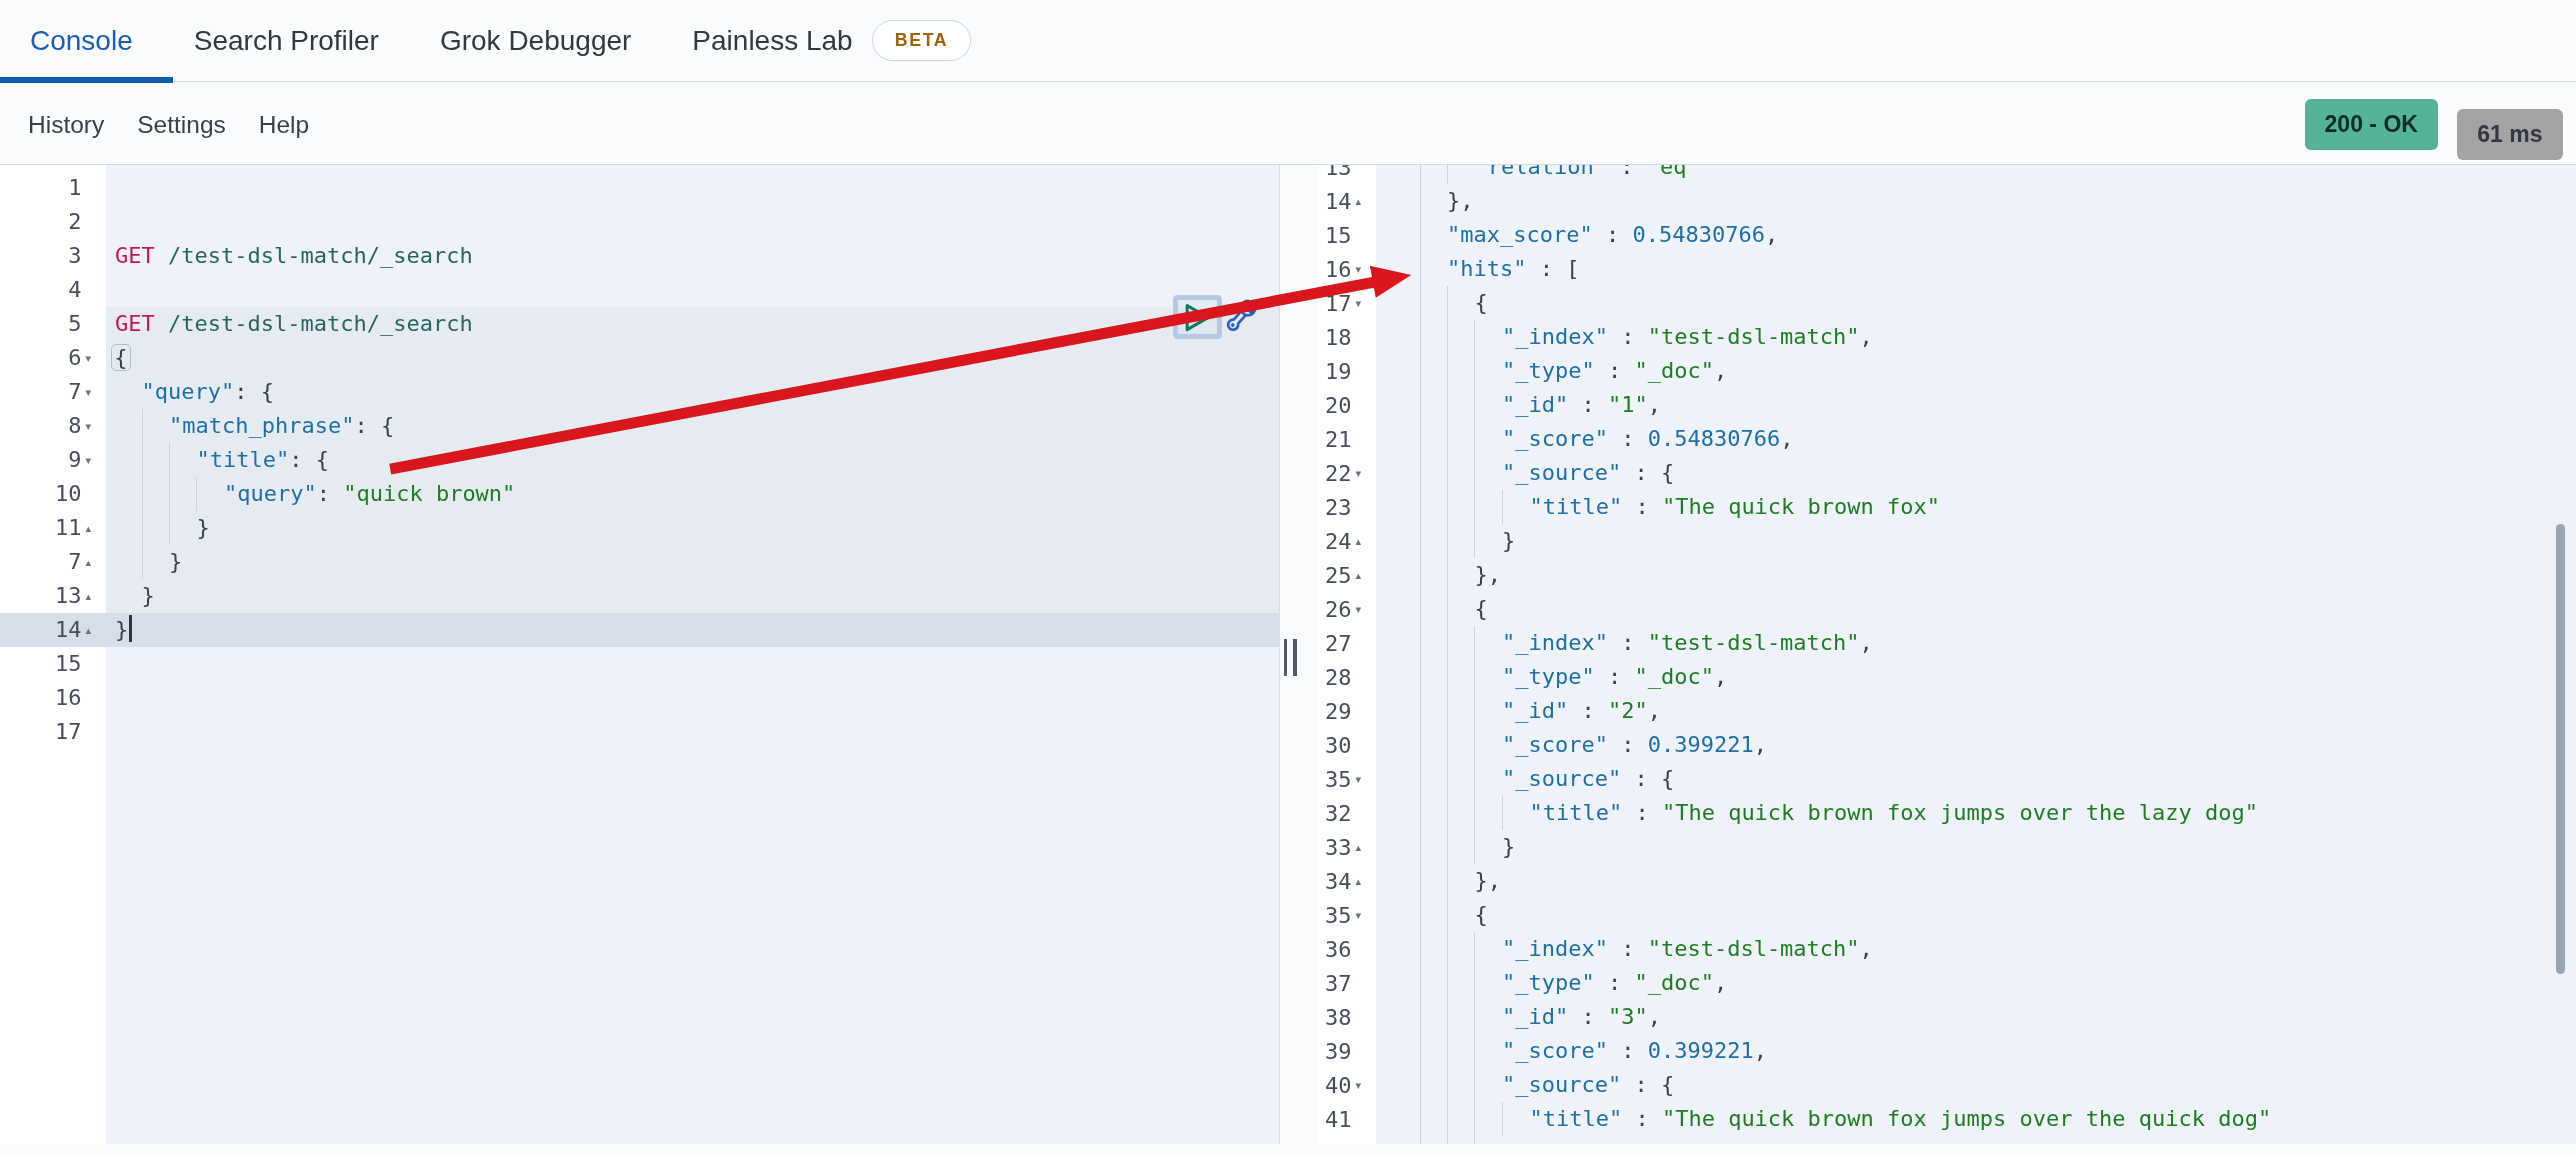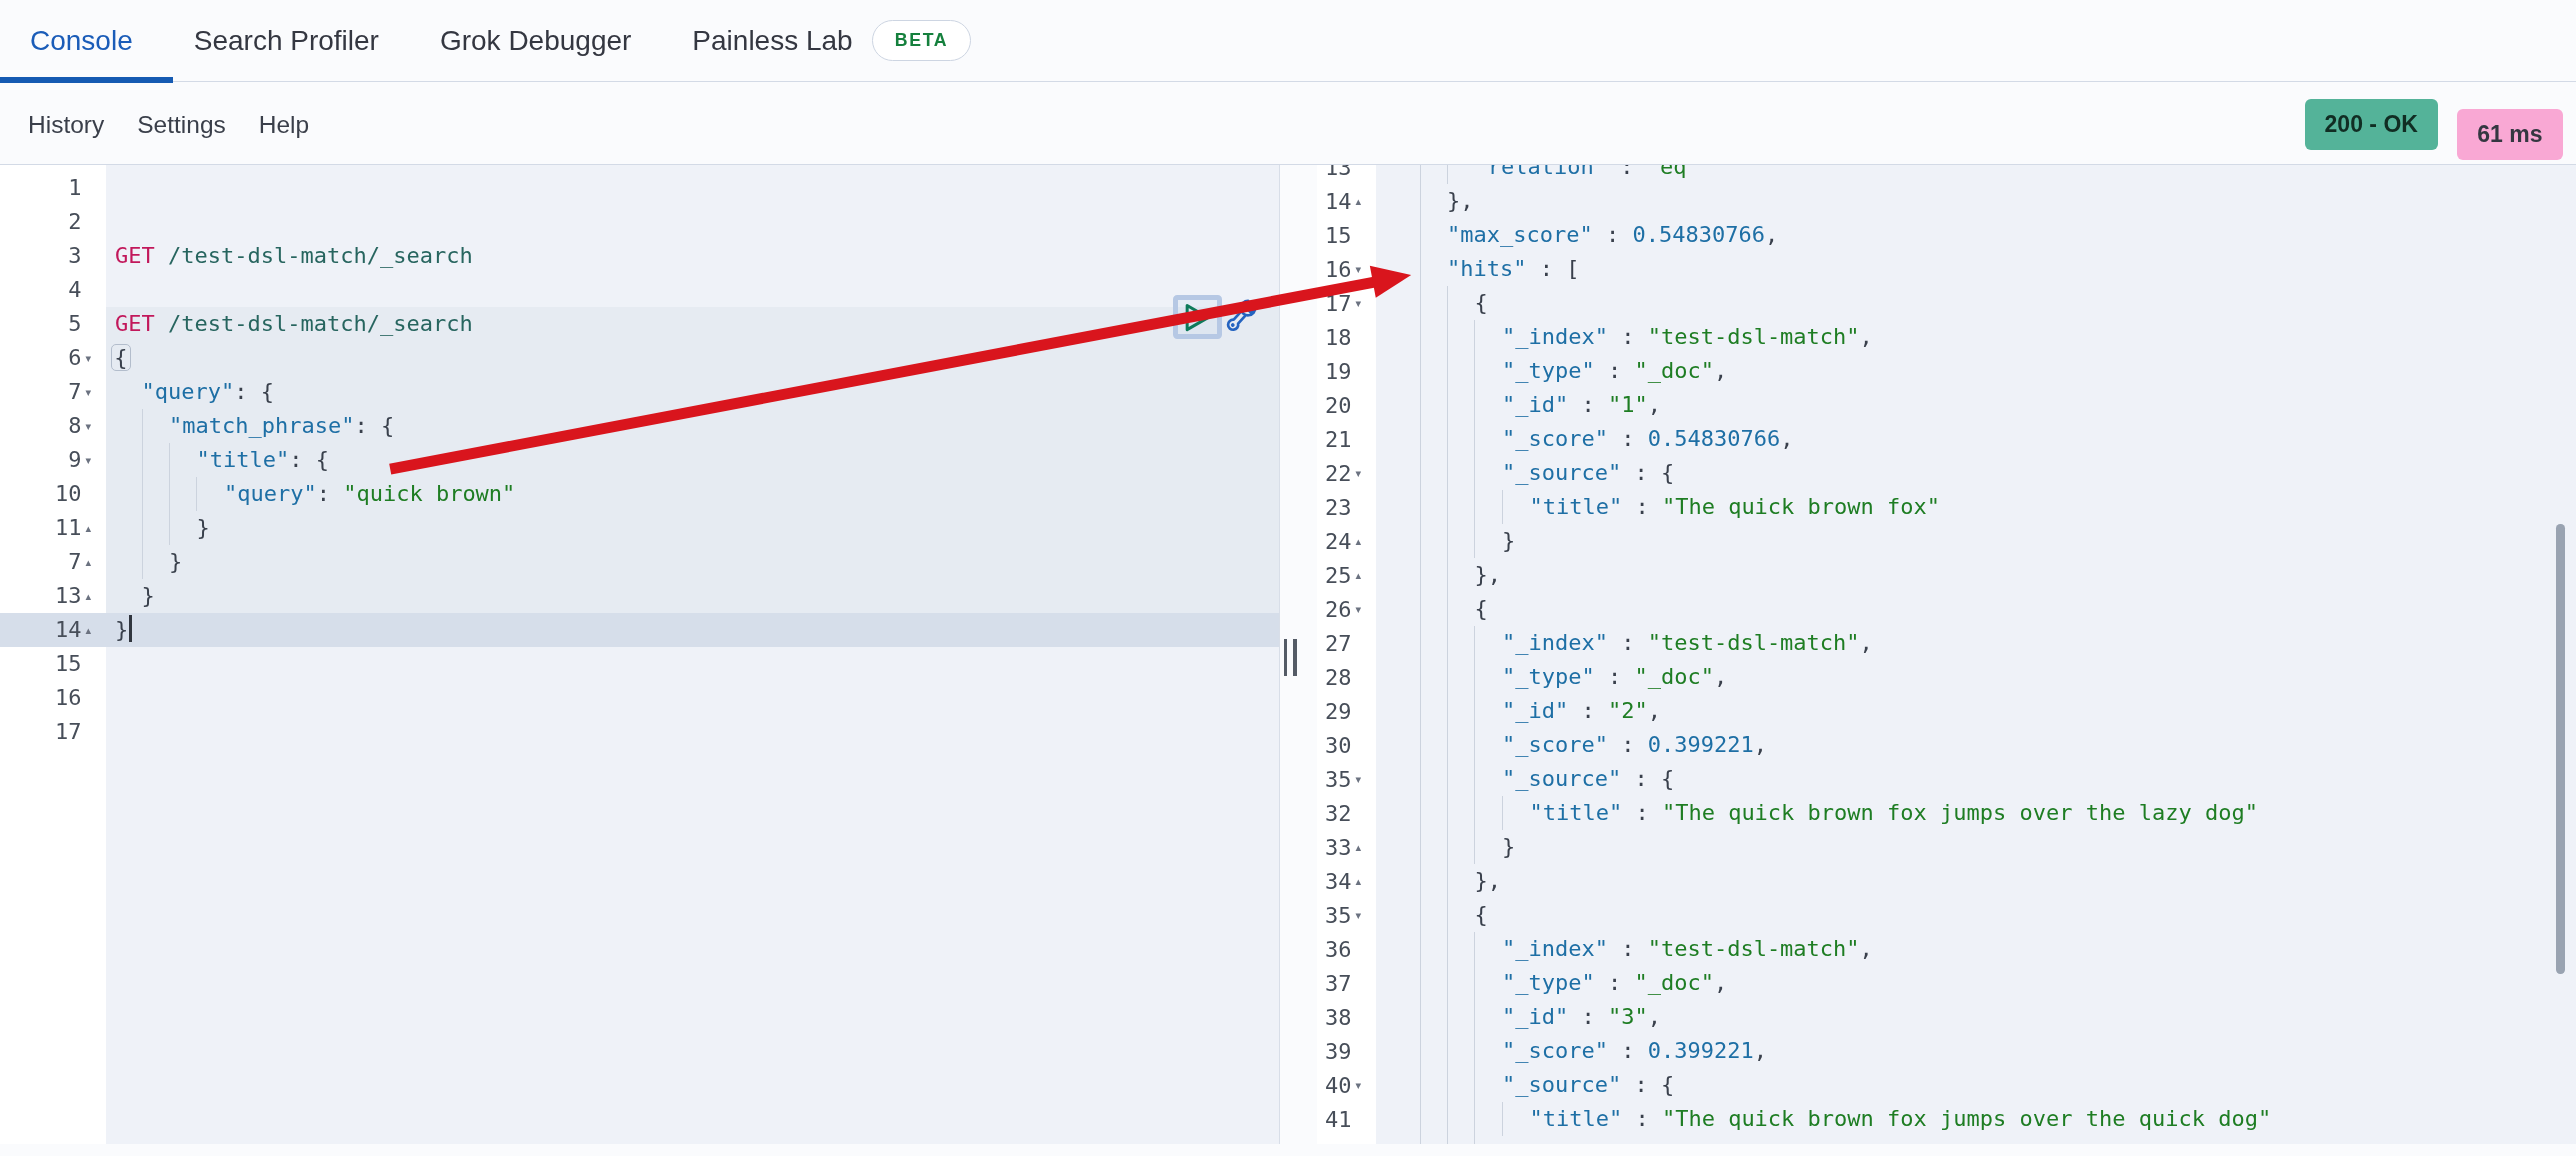--- a/index.html
+++ b/index.html
@@ -12,35 +12,35 @@
     position:absolute;left:0;top:0;width:2576px;height:82px;
     background:#fafbfd;border-bottom:1.7px solid #d3dae6;
     display:flex;align-items:center;padding-left:30px;box-sizing:border-box;
   }
   .tab{font-size:28px;color:#343741;margin-right:61px;cursor:pointer;white-space:nowrap;}
   .tab.active{color:#1a5cb8;}
   .tab-underline{position:absolute;left:0;bottom:-1.7px;width:173px;height:5.9px;background:#155ab2;}
   .beta-pill{
     margin-left:-42px;display:inline-flex;align-items:center;justify-content:center;
     height:39px;padding:0 22px;border:1.7px solid #cdd5e2;border-radius:23.6px;background:#fff;
-    font-size:17.7px;font-weight:bold;letter-spacing:1.7px;color:#15803d;
+    font-size:17.7px;font-weight:bold;letter-spacing:1.7px;color:#a16207;
   }
   
   .toolbar{
     position:absolute;left:0;top:84px;width:2576px;height:81px;background:#fafbfd;
     display:flex;align-items:center;padding:0 13.5px 0 28px;box-sizing:border-box;
   }
   .menu-item{font-size:24.5px;color:#3a3f4a;margin-right:33px;cursor:pointer;}
   .toolbar .spacer{flex:1;}
   .badge{
     display:inline-flex;align-items:center;justify-content:center;height:43px;
     border-radius:5.9px;font-size:23px;font-weight:600;padding:4px 20px;white-space:nowrap;
   }
   .badge.ok{background:#54b399;color:#112d23;margin-right:19.4px;}
-  .badge.ms{background:#f9a8d4;color:#343741;margin-top:19px;}
+  .badge.ms{background:#a3a3a3;color:#343741;margin-top:19px;}
   
   .editor-topline{position:absolute;left:0;top:164px;width:2576px;height:0.8px;background:#d3dae6;}
   .pane{
     position:absolute;top:165px;height:979px;overflow:hidden;background:#eff2f8;
   }
   .pane.left{left:0;width:1280px;border-right:0.8px solid #d8dee8;box-sizing:border-box;}
   .pane.right{left:1317px;width:1259px;}
   .gutter-under{position:absolute;left:0;top:0;bottom:0;background:#ffffff;}
   .pane.left .gutter-under{width:106px;}
   .pane.right .gutter-under{width:59px;}

